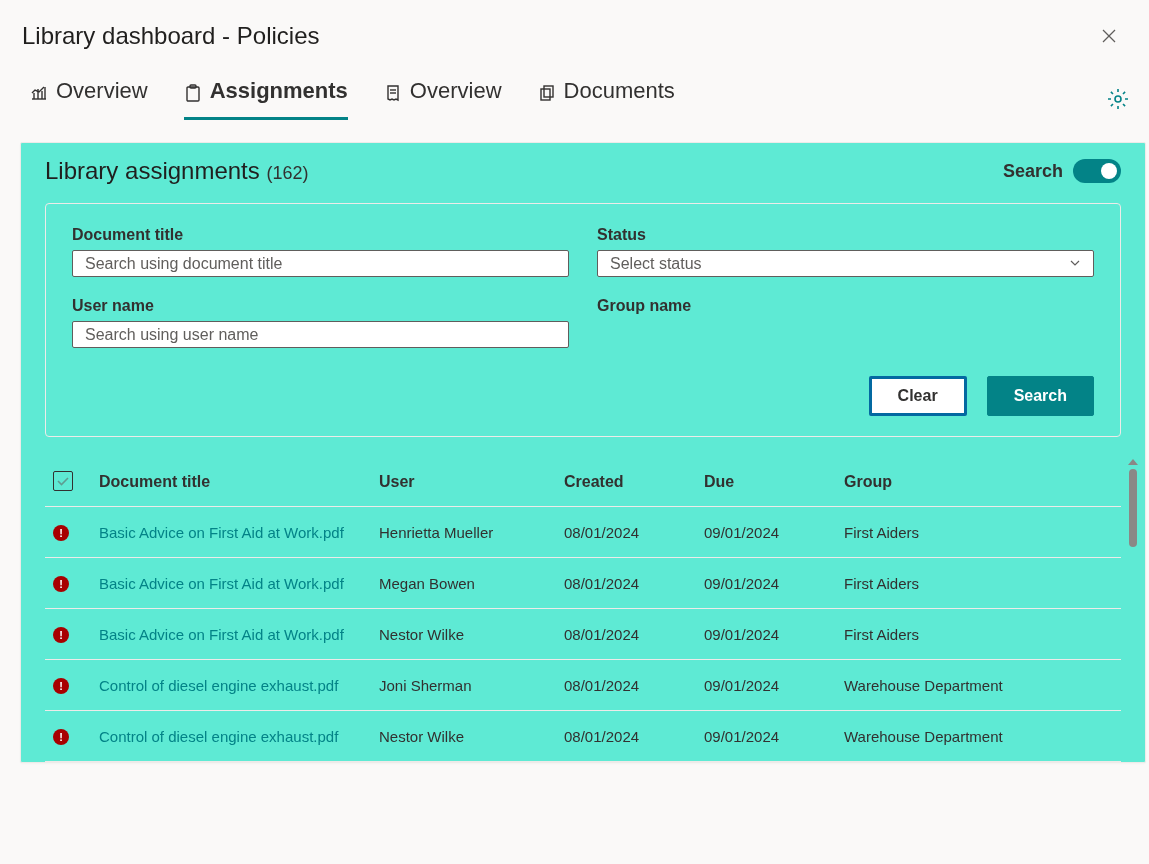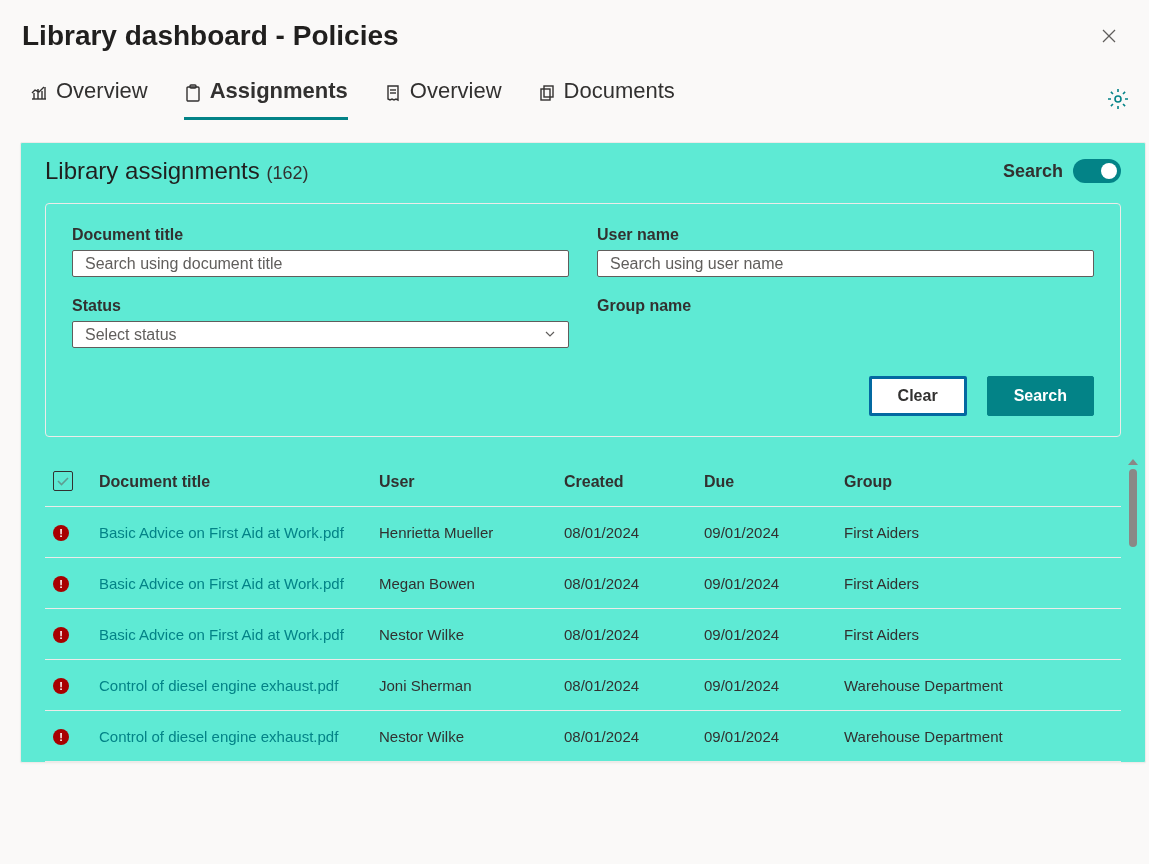--- a/index.html
+++ b/index.html
@@ -12,22 +12,22 @@
     height: 864px;
     overflow: hidden;
   }
   .header-bar {
     display: flex;
     align-items: center;
     justify-content: space-between;
     padding: 20px 24px 8px 22px;
   }
   .page-title {
-    font-size: 28px;
-    font-weight: 700;
+    font-size: 24px;
+    font-weight: 400;
     color: #201f1e;
   }
   .close-icon {
     width: 32px; height: 32px;
     display: flex; align-items: center; justify-content: center;
     cursor: pointer;
     color: #605e5c;
   }
   .close-icon svg { width: 14px; height: 14px; }
   .tabs-row {
@@ -299,33 +299,33 @@
     </div>
   </div>
 
   <div class="search-box">
     <div class="search-grid">
       <div>
         <label class="field-label">Document title</label>
         <input class="text-input" type="text" placeholder="Search using document title" style="">
       </div>
       <div>
-        <label class="field-label">User name</label>
-        <input class="text-input" type="text" placeholder="Search using user name" style="">
-      </div>
-      <div>
         <label class="field-label">Status</label>
         <div class="select-input">
           <span class="placeholder">Select status</span>
           <span class="chev">
             <svg width="12" height="12" viewBox="0 0 12 12" fill="none" stroke="currentColor" stroke-width="1.2">
                 <path d="M2 4l4 4 4-4"></path>
               </svg>
           </span>
         </div>
+      </div>
+      <div>
+        <label class="field-label">User name</label>
+        <input class="text-input" type="text" placeholder="Search using user name" style="">
       </div>
       <div>
         <label class="field-label">Group name</label>
       </div>
     </div>
     <div class="btn-row">
       <button class="btn btn-secondary">Clear</button>
       <button class="btn btn-primary">Search</button>
     </div>
   </div>

